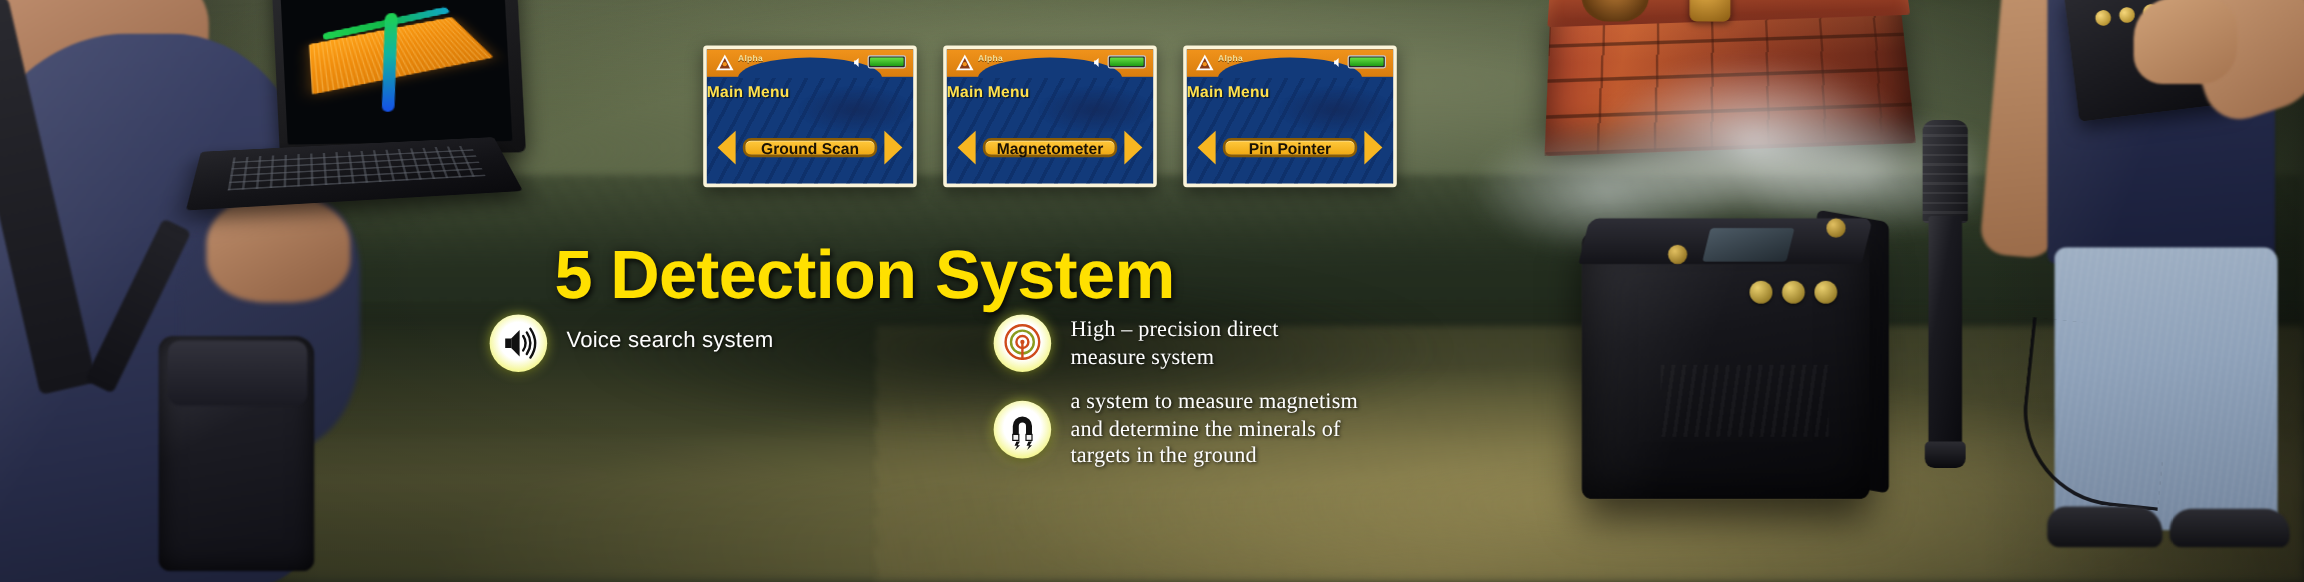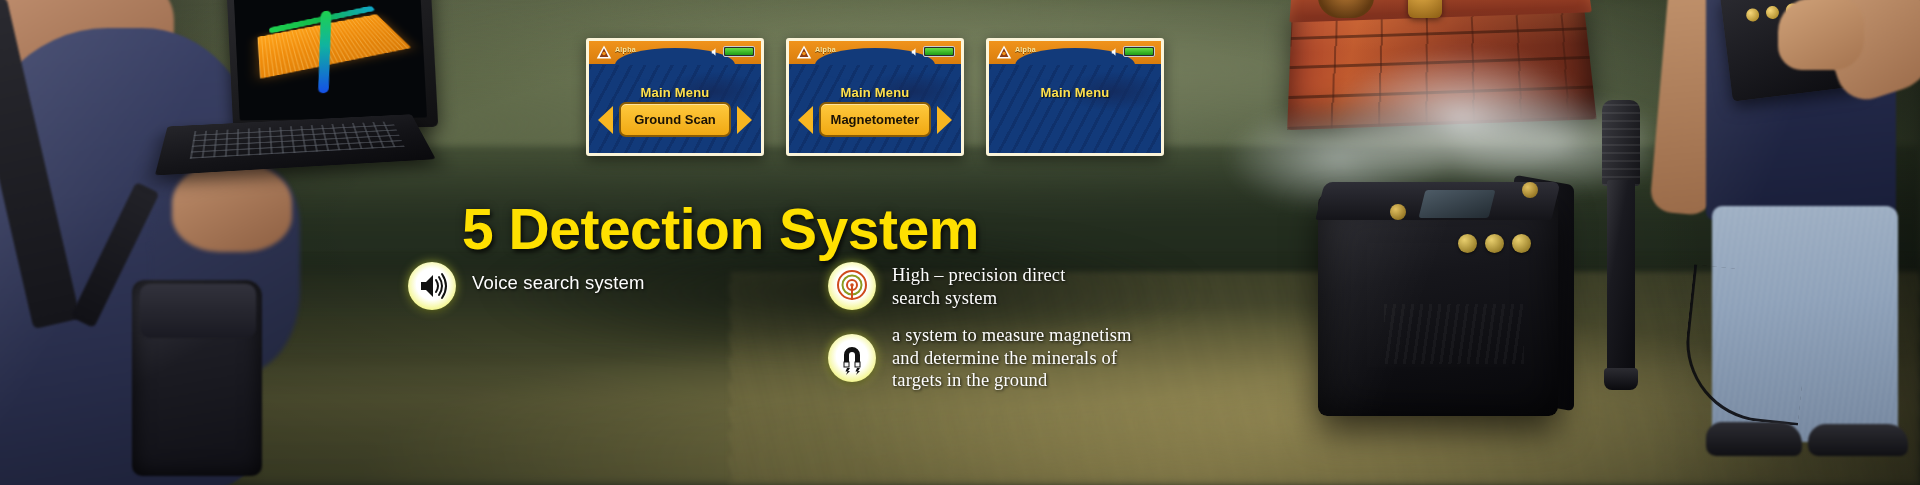--- a/index.html
+++ b/index.html
@@ -418,37 +418,36 @@
   }
   .batt-fill { width: 100%; height: 100%; background: linear-gradient(180deg, #66e043, #1f9b16); border-radius: 1px; }
   .panel-bgart {
     position: absolute; left: 0; top: 24px; width: 100%; height: 94px;
     background:
       radial-gradient(ellipse 40% 30% at 72% 28%, rgba(20,40,88,.9), rgba(0,0,0,0) 70%),
       repeating-linear-gradient(118deg, rgba(13,40,92,.55) 0 3px, rgba(0,0,0,0) 3px 12px);
     opacity: .85;
   }
   .panel-title {
-    position: absolute; left: 0; top: 44px; width: 100%;
-    text-align: center;
+    position: absolute; left: 0; top: 28px; width: 100%;
     font-size: 13px; font-weight: bold; color: #ffe14d;
     letter-spacing: .2px;
     text-shadow: 1px 1px 1px rgba(0,0,0,.75);
     z-index: 3;
   }
   .panel-row {
     position: absolute; left: 0; bottom: 16px; width: 100%;
     display: flex; align-items: center; justify-content: center; gap: 6px;
     z-index: 3;
   }
   .arrow-l, .arrow-r { width: 0; height: 0; border-top: 14px solid transparent; border-bottom: 14px solid transparent; }
   .arrow-l { border-right: 15px solid #f8b621; }
   .arrow-r { border-left: 15px solid #f8b621; }
   .panel-btn {
-    min-width: 112px; height: 35px;
+    min-width: 112px; height: 16px;
     background: linear-gradient(180deg, #ffc93d, #f0a913);
     border: 2px solid #8a5c05;
     border-radius: 7px;
     display: flex; align-items: center; justify-content: center;
     font-size: 13px; font-weight: bold; color: #1a1205;
     padding: 0 8px;
     white-space: nowrap;
     box-shadow: inset 0 1px 0 rgba(255,255,255,.5);
   }
 
@@ -643,20 +642,25 @@
       <div class="panel-batt">
         <svg class="batt-spk" viewBox="0 0 12 12">
           <polygon points="6,1 3,4 1,4 1,8 3,8 6,11" fill="#fdfdfd"></polygon>
         </svg>
         <div class="batt-shell">
           <div class="batt-fill"></div>
         </div>
       </div>
       <div class="panel-bgart"></div>
       <div class="panel-title">Main Menu</div>
+      <div class="panel-row">
+        <span class="arrow-l"></span>
+        <span class="panel-btn">Pin Pointer</span>
+        <span class="arrow-r"></span>
+      </div>
     </div>
   </div>
 
   <div class="headline">5 Detection System</div>
 
   <div class="features-left">
 
 
 
     <div class="feature">
@@ -679,21 +683,21 @@
     <div class="feature">
       <span class="feat-icon">
         <svg viewBox="0 0 40 40" width="40" height="40">
           <circle cx="20" cy="19" r="14" fill="none" stroke="#cf4b1c" stroke-width="2"></circle>
           <circle cx="20" cy="19" r="9.5" fill="none" stroke="#8a9b1f" stroke-width="2"></circle>
           <circle cx="20" cy="19" r="5" fill="none" stroke="#cf4b1c" stroke-width="2"></circle>
           <circle cx="20" cy="19" r="1.8" fill="#cf4b1c"></circle>
           <rect x="19" y="19" width="2" height="15" fill="#cf4b1c"></rect>
         </svg>
       </span>
-      <span class="feat-text two"><span>High – precision direct</span><br><span>search system</span></span>
+      <span class="feat-text two"><span>High – precision direct</span><br><span>measure system</span></span>
     </div>
 
     <div class="feature tight">
       <span class="feat-icon">
         <svg viewBox="0 0 40 40" width="40" height="40">
           <path d="M12 26 L12 17 A8 8 0 0 1 28 17 L28 26 L23 26 L23 17 A3 3 0 0 0 17 17 L17 26 Z" fill="#111"></path>
           <rect x="12" y="24" width="5" height="5" fill="#f2f2f2" stroke="#111" stroke-width="1"></rect>
           <rect x="23" y="24" width="5" height="5" fill="#f2f2f2" stroke="#111" stroke-width="1"></rect>
           <polygon points="15,30 18,30 16,33 18,33 14,37 15.5,33.5 13.5,33.5" fill="#111"></polygon>
           <polygon points="25,30 28,30 26,33 28,33 24,37 25.5,33.5 23.5,33.5" fill="#111"></polygon>

